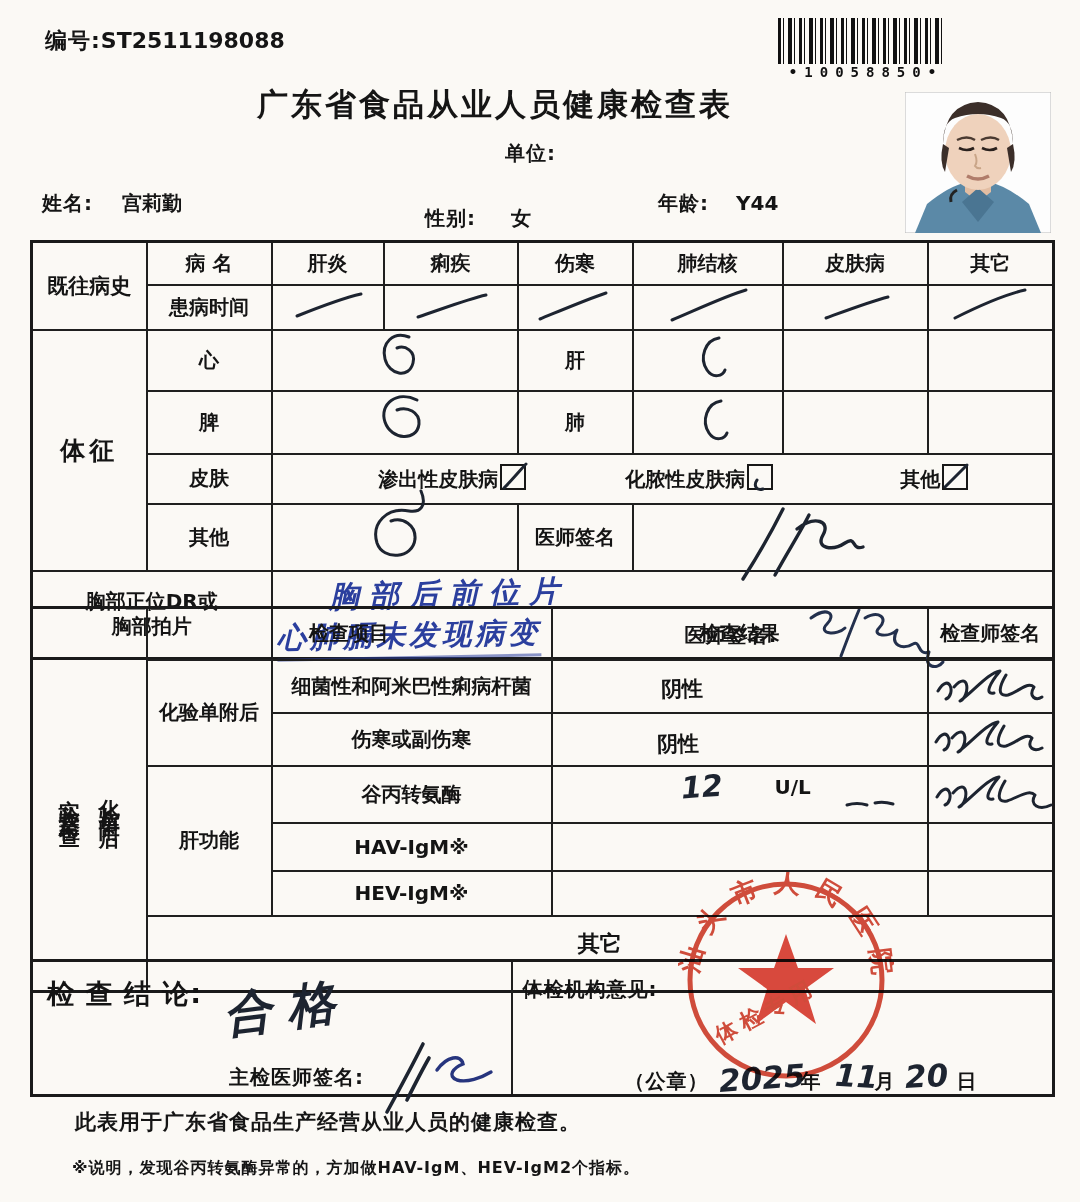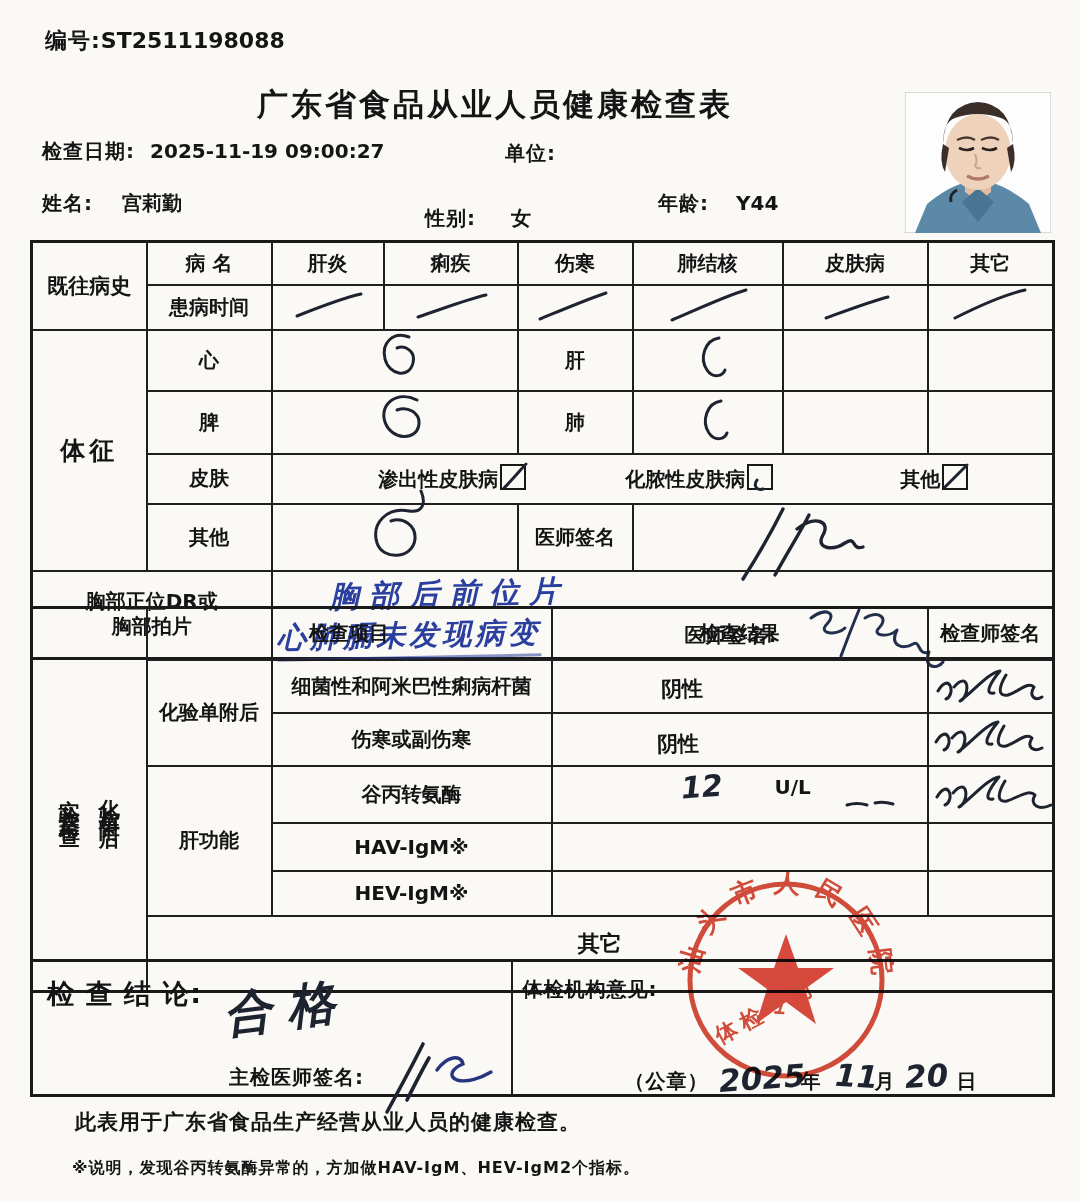--- a/index.html
+++ b/index.html
@@ -41,27 +41,27 @@
 </style>
 </head>
 <body>
 
 <div id="paper">
 
   <div class="abs" style="left:45px; top:26px;">
     <span class="lab" style="font-size:22px;">编号:</span><span class="val" style="font-size:22px;">ST2511198088</span>
   </div>
 
+  <div class="abs" style="left:778px; top:18px;">
+    <div class="bars"></div>
+    <div class="bardigits">•10058850•</div>
+  </div>
 
   <div class="abs" style="left:130px; top:84px; width:730px; text-align:center; font-size:31px; font-weight:bold; letter-spacing:3px;">广东省食品从业人员健康检查表</div>
 
-  <div class="abs" style="left:42px; top:138px;">
-    <span class="lab">检查日期:</span>
-    <span class="val" style="margin-left:10px;">2025-11-19 09:00:27</span>
-  </div>
   <div class="abs" style="left:505px; top:140px;">
     <span class="lab">单位:</span>
   </div>
 
   <div class="abs" style="left:42px; top:190px;">
     <span class="lab">姓名:</span>
     <span class="val" style="margin-left:24px;">宫莉勤</span>
   </div>
   <div class="abs" style="left:425px; top:190px;margin-top:15px;">
     <span class="lab">性别:</span>

